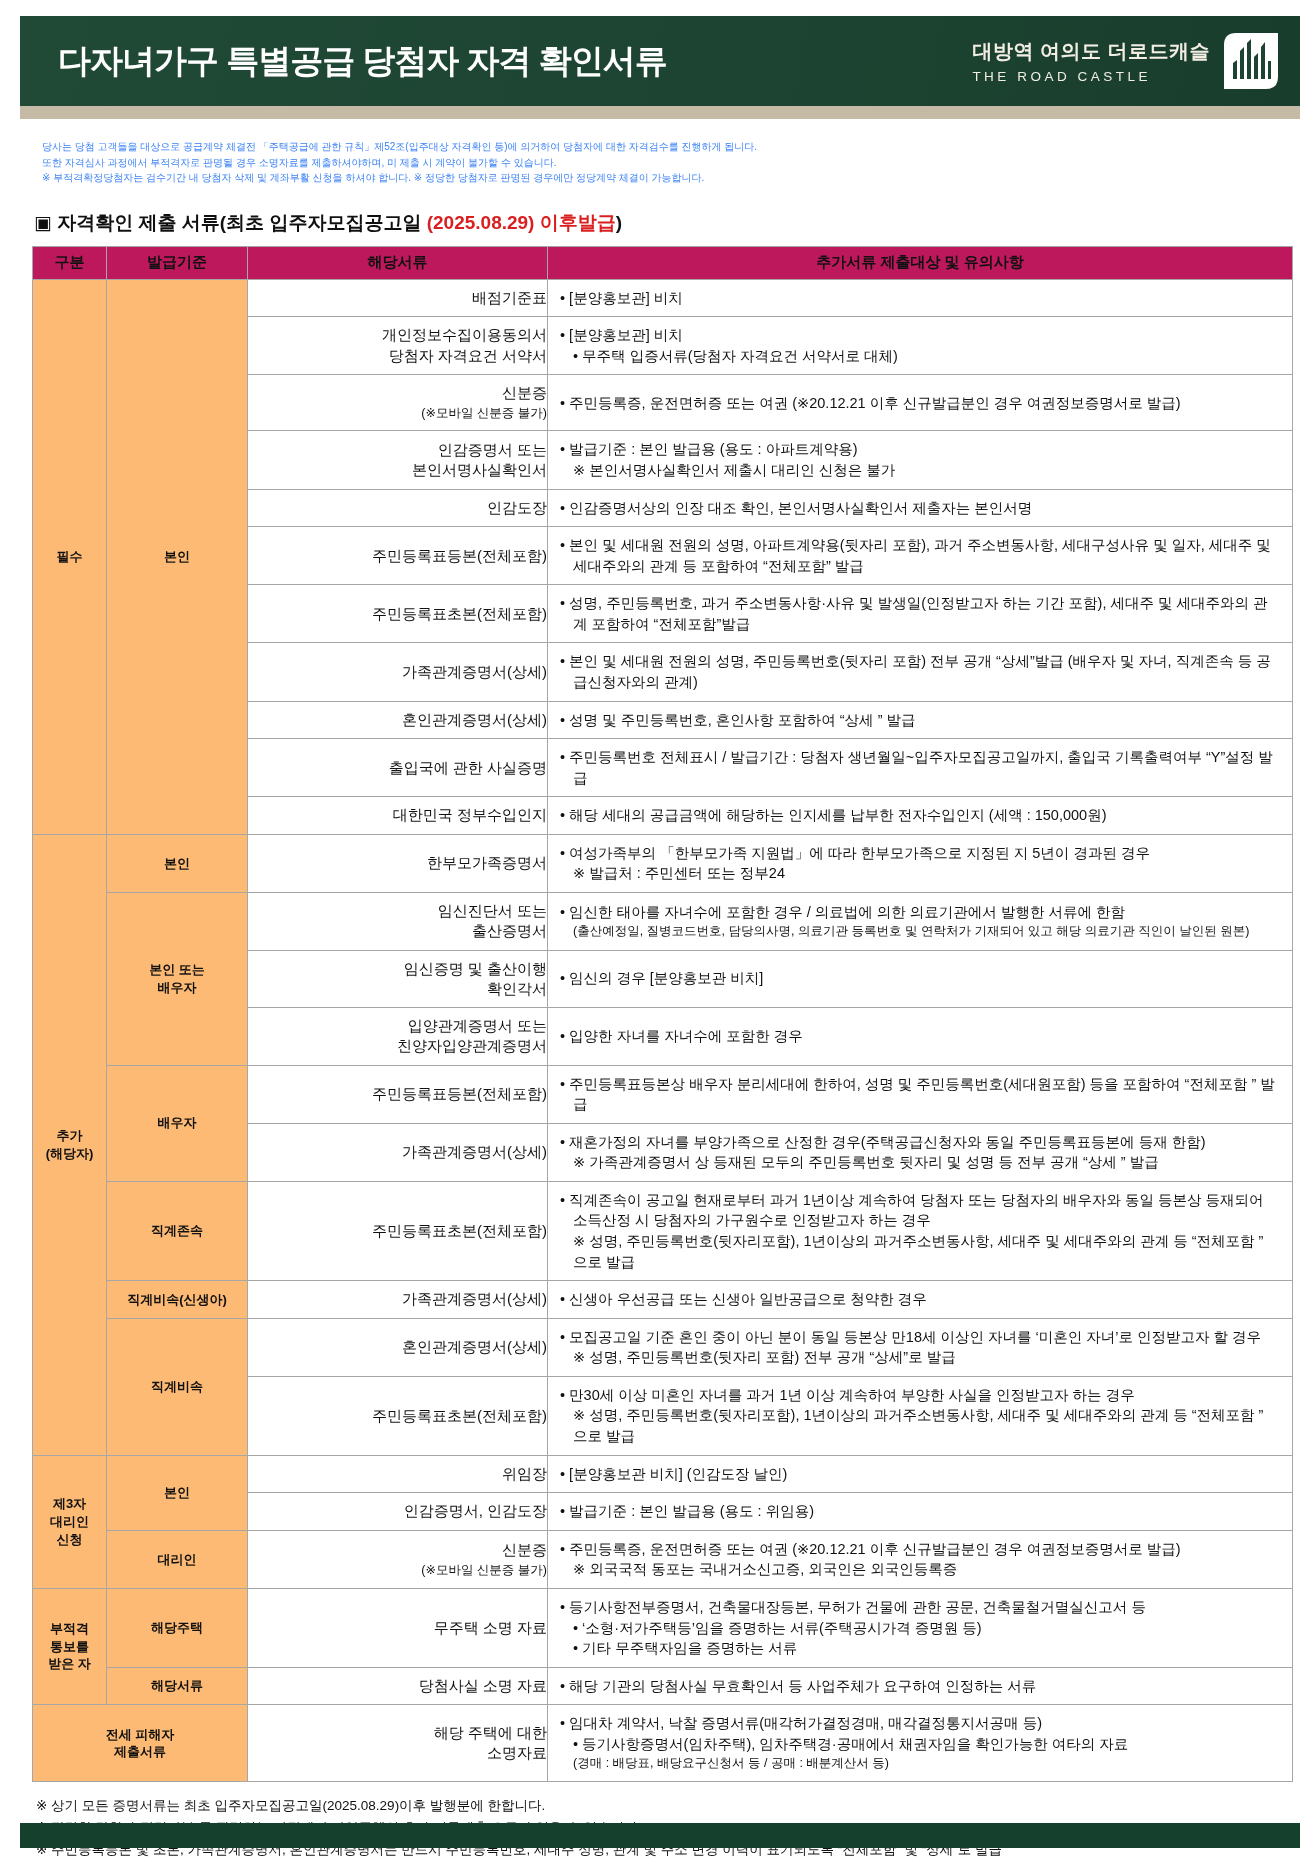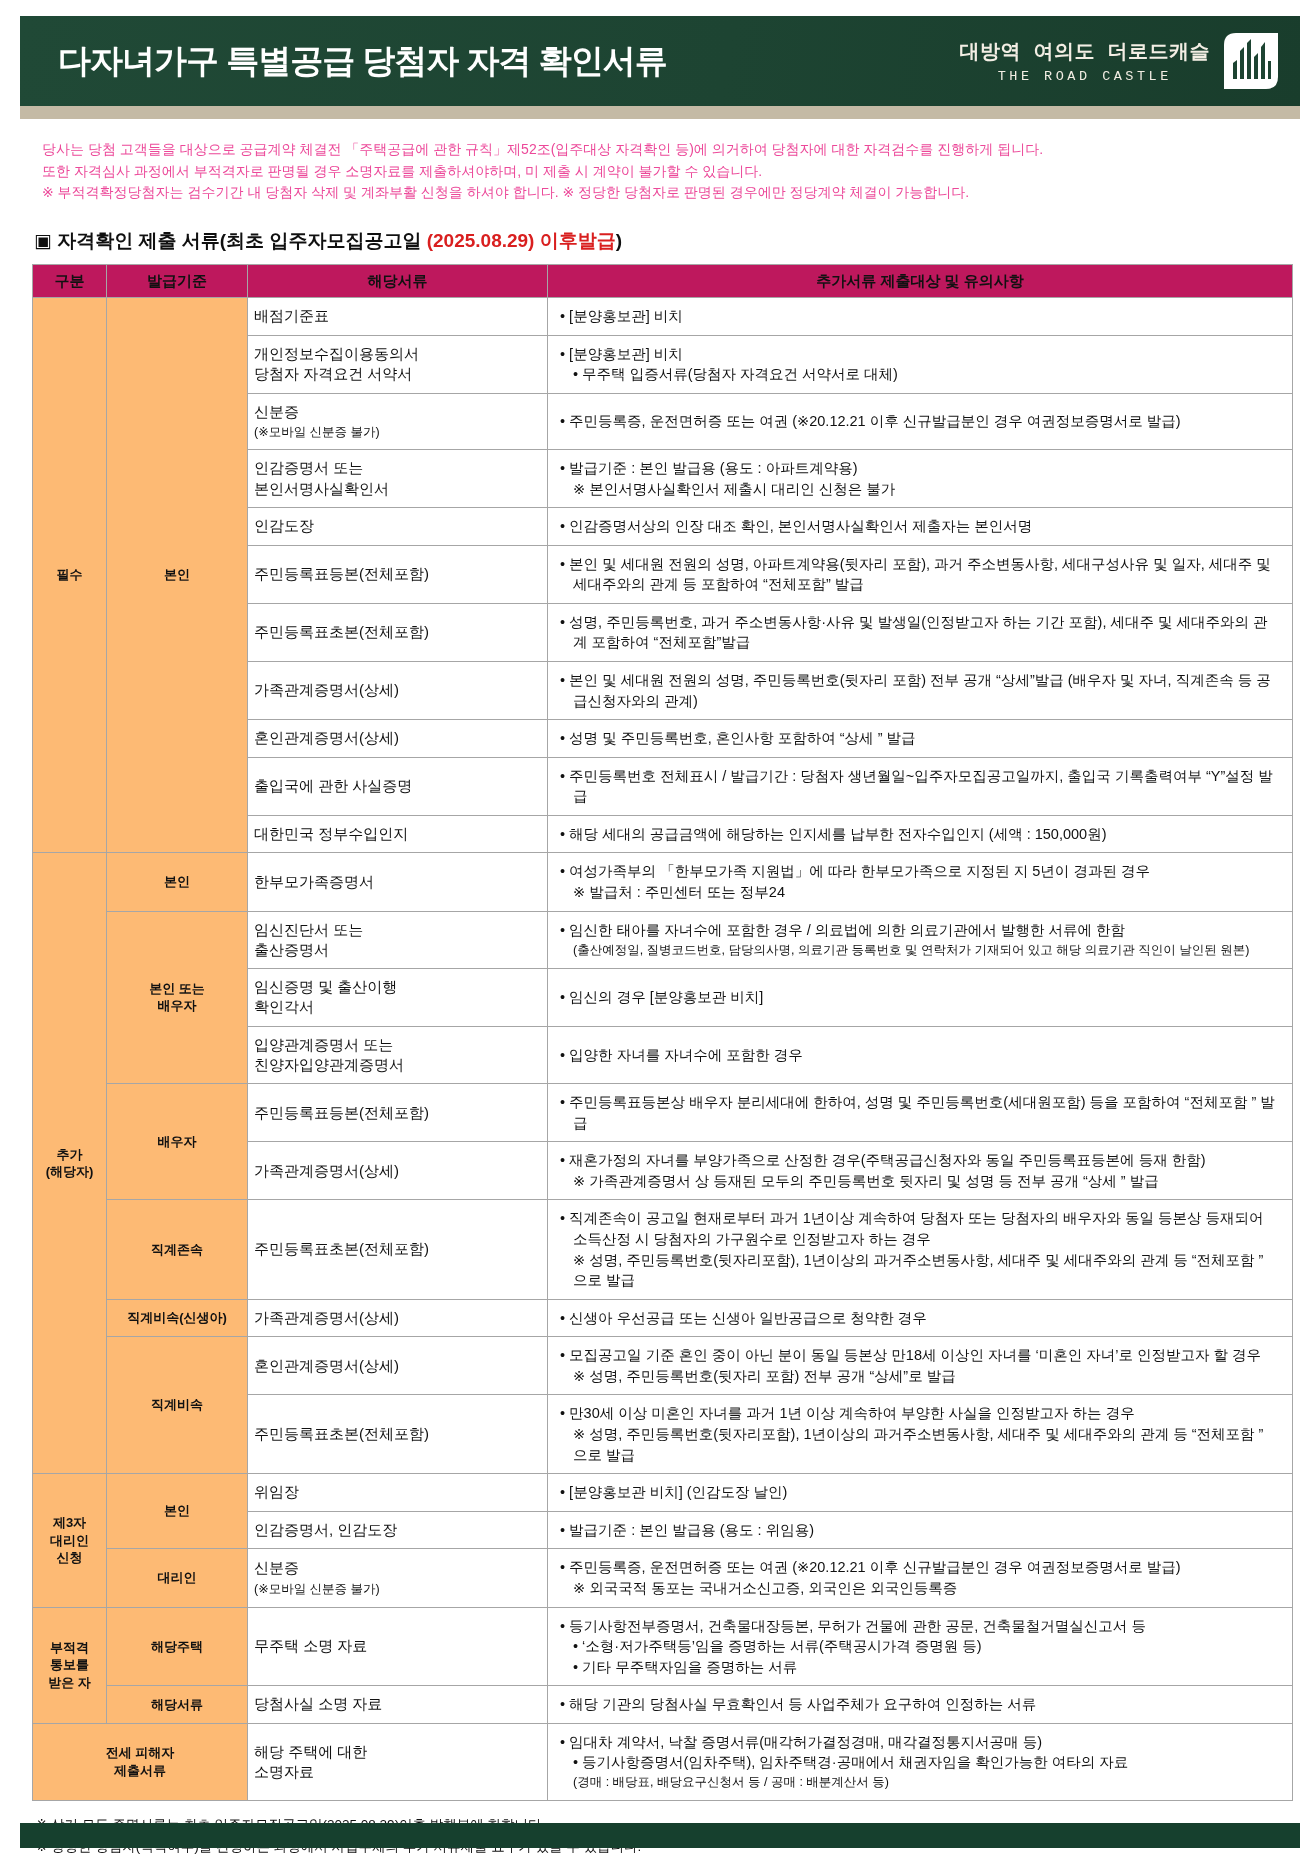--- a/index.html
+++ b/index.html
@@ -2,35 +2,35 @@
 <html lang="ko"><head>
 <meta charset="utf-8">
 <style>
   html,body{margin:0;padding:0;background:#fff;}
   .page{width:1300px;height:1862px;position:relative;overflow:hidden;background:#fff;
         font-family:"Liberation Sans","DejaVu Sans",sans-serif;color:#111;box-sizing:border-box;padding-top:16px;margin-left:12px;}
   .topbar{margin:0 8px;height:90px;background:linear-gradient(100deg,#204936 0%,#1d4432 55%,#193d2c 100%);
           display:flex;align-items:center;justify-content:space-between;padding:0 26px 0 38px;box-sizing:border-box;}
   .page-title{margin:0;font-size:33px;font-weight:bold;color:#ffffff;letter-spacing:-1px;}
   .brand{display:flex;align-items:center;gap:14px;}
-  .brand-text{text-align:center;color:#f3eee4;font-family:Liberation Mono, monospace;}
+  .brand-text{text-align:left;color:#f3eee4;}
   .brand-kr{font-size:20px;font-weight:bold;letter-spacing:0.5px;}
   .brand-en{font-size:13.5px;letter-spacing:3.5px;margin-top:4px;}
   .brand-icon{width:54px;height:56px;display:block;}
   .tanline{margin:0 8px;height:13px;background:#c4baa5;}
-  .intro{margin:20px 30px 0;font-size:14px;line-height:1.55;color:#ec4899;}
+  .intro{margin:20px 30px 0;font-size:10px;line-height:1.55;color:#3b82f6;}
   .intro p{margin:0;}
   .sec-title{margin:24px 22px 10px;font-size:19px;font-weight:bold;color:#101010;}
   .sec-title .red{color:#d91f1f;}
   table.req{margin:0 20px;width:1260px;border-collapse:collapse;table-layout:fixed;}
   table.req th,table.req td{border:1px solid #a6a6a6;box-sizing:border-box;}
   table.req th{background:#be185d;font-size:15px;font-weight:bold;height:33px;padding:4px 2px;}
   col.c-sec{width:74px;} col.c-grp{width:141px;} col.c-doc{width:300px;} col.c-note{width:745px;}
   td.label{background:#fdba74;text-align:center;vertical-align:middle;font-weight:bold;font-size:13px;line-height:1.35;}
-  td.doc{text-align:left;vertical-align:middle;font-size:15px;padding:8px 6px;line-height:1.35;}
+  td.doc{text-align:right;vertical-align:middle;font-size:15px;padding:8px 0;line-height:1.35;}
   td.doc .sub{font-size:12.5px;margin-top:2px;}
   td.note{vertical-align:middle;font-size:14.5px;padding:8px 12px;line-height:1.42;}
   .ml{white-space:pre-line;}
   td.note .ml{padding-left:13px;text-indent:-13px;}
   td.note .small{font-size:12.5px;padding-left:13px;text-indent:0;margin-top:1px;white-space:pre-line;}
   .footnotes{margin:13px 24px 0;font-size:13.5px;line-height:1.62;color:#101010;}
   .footnotes p{margin:0;}
   .footbar{position:absolute;left:8px;right:8px;bottom:14px;height:25px;background:#16402e;}
 </style>
 </head>

